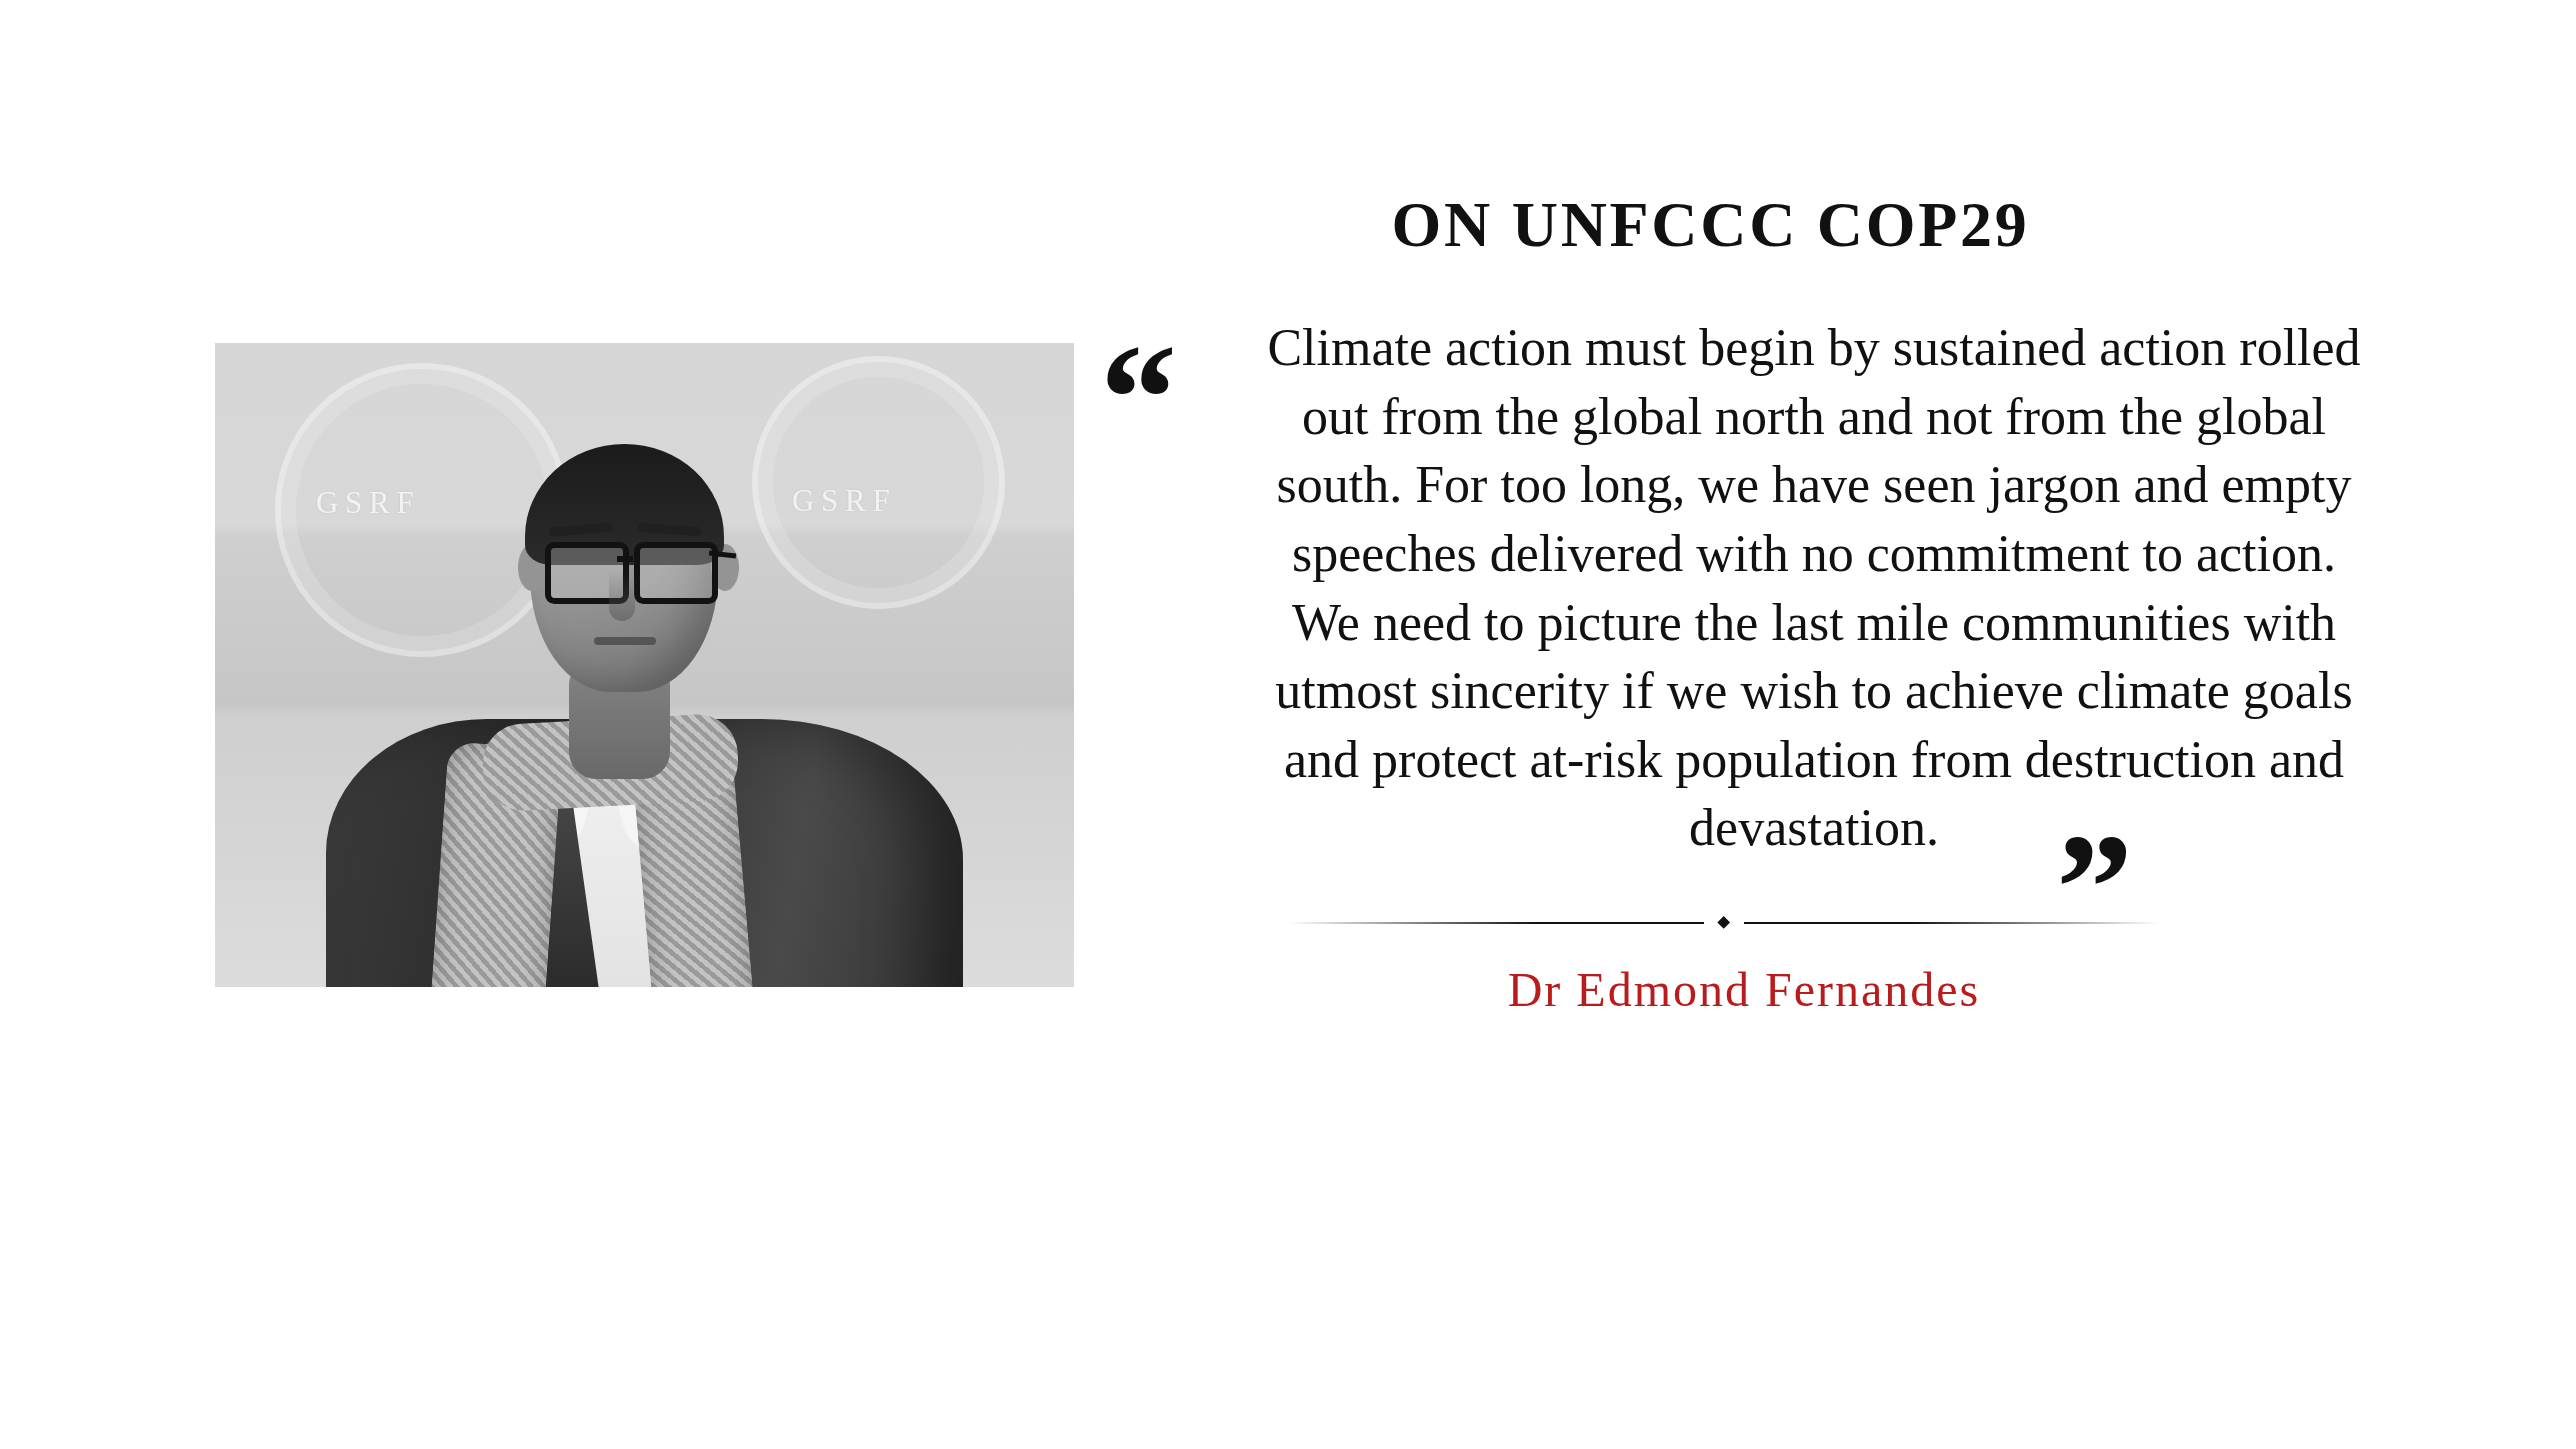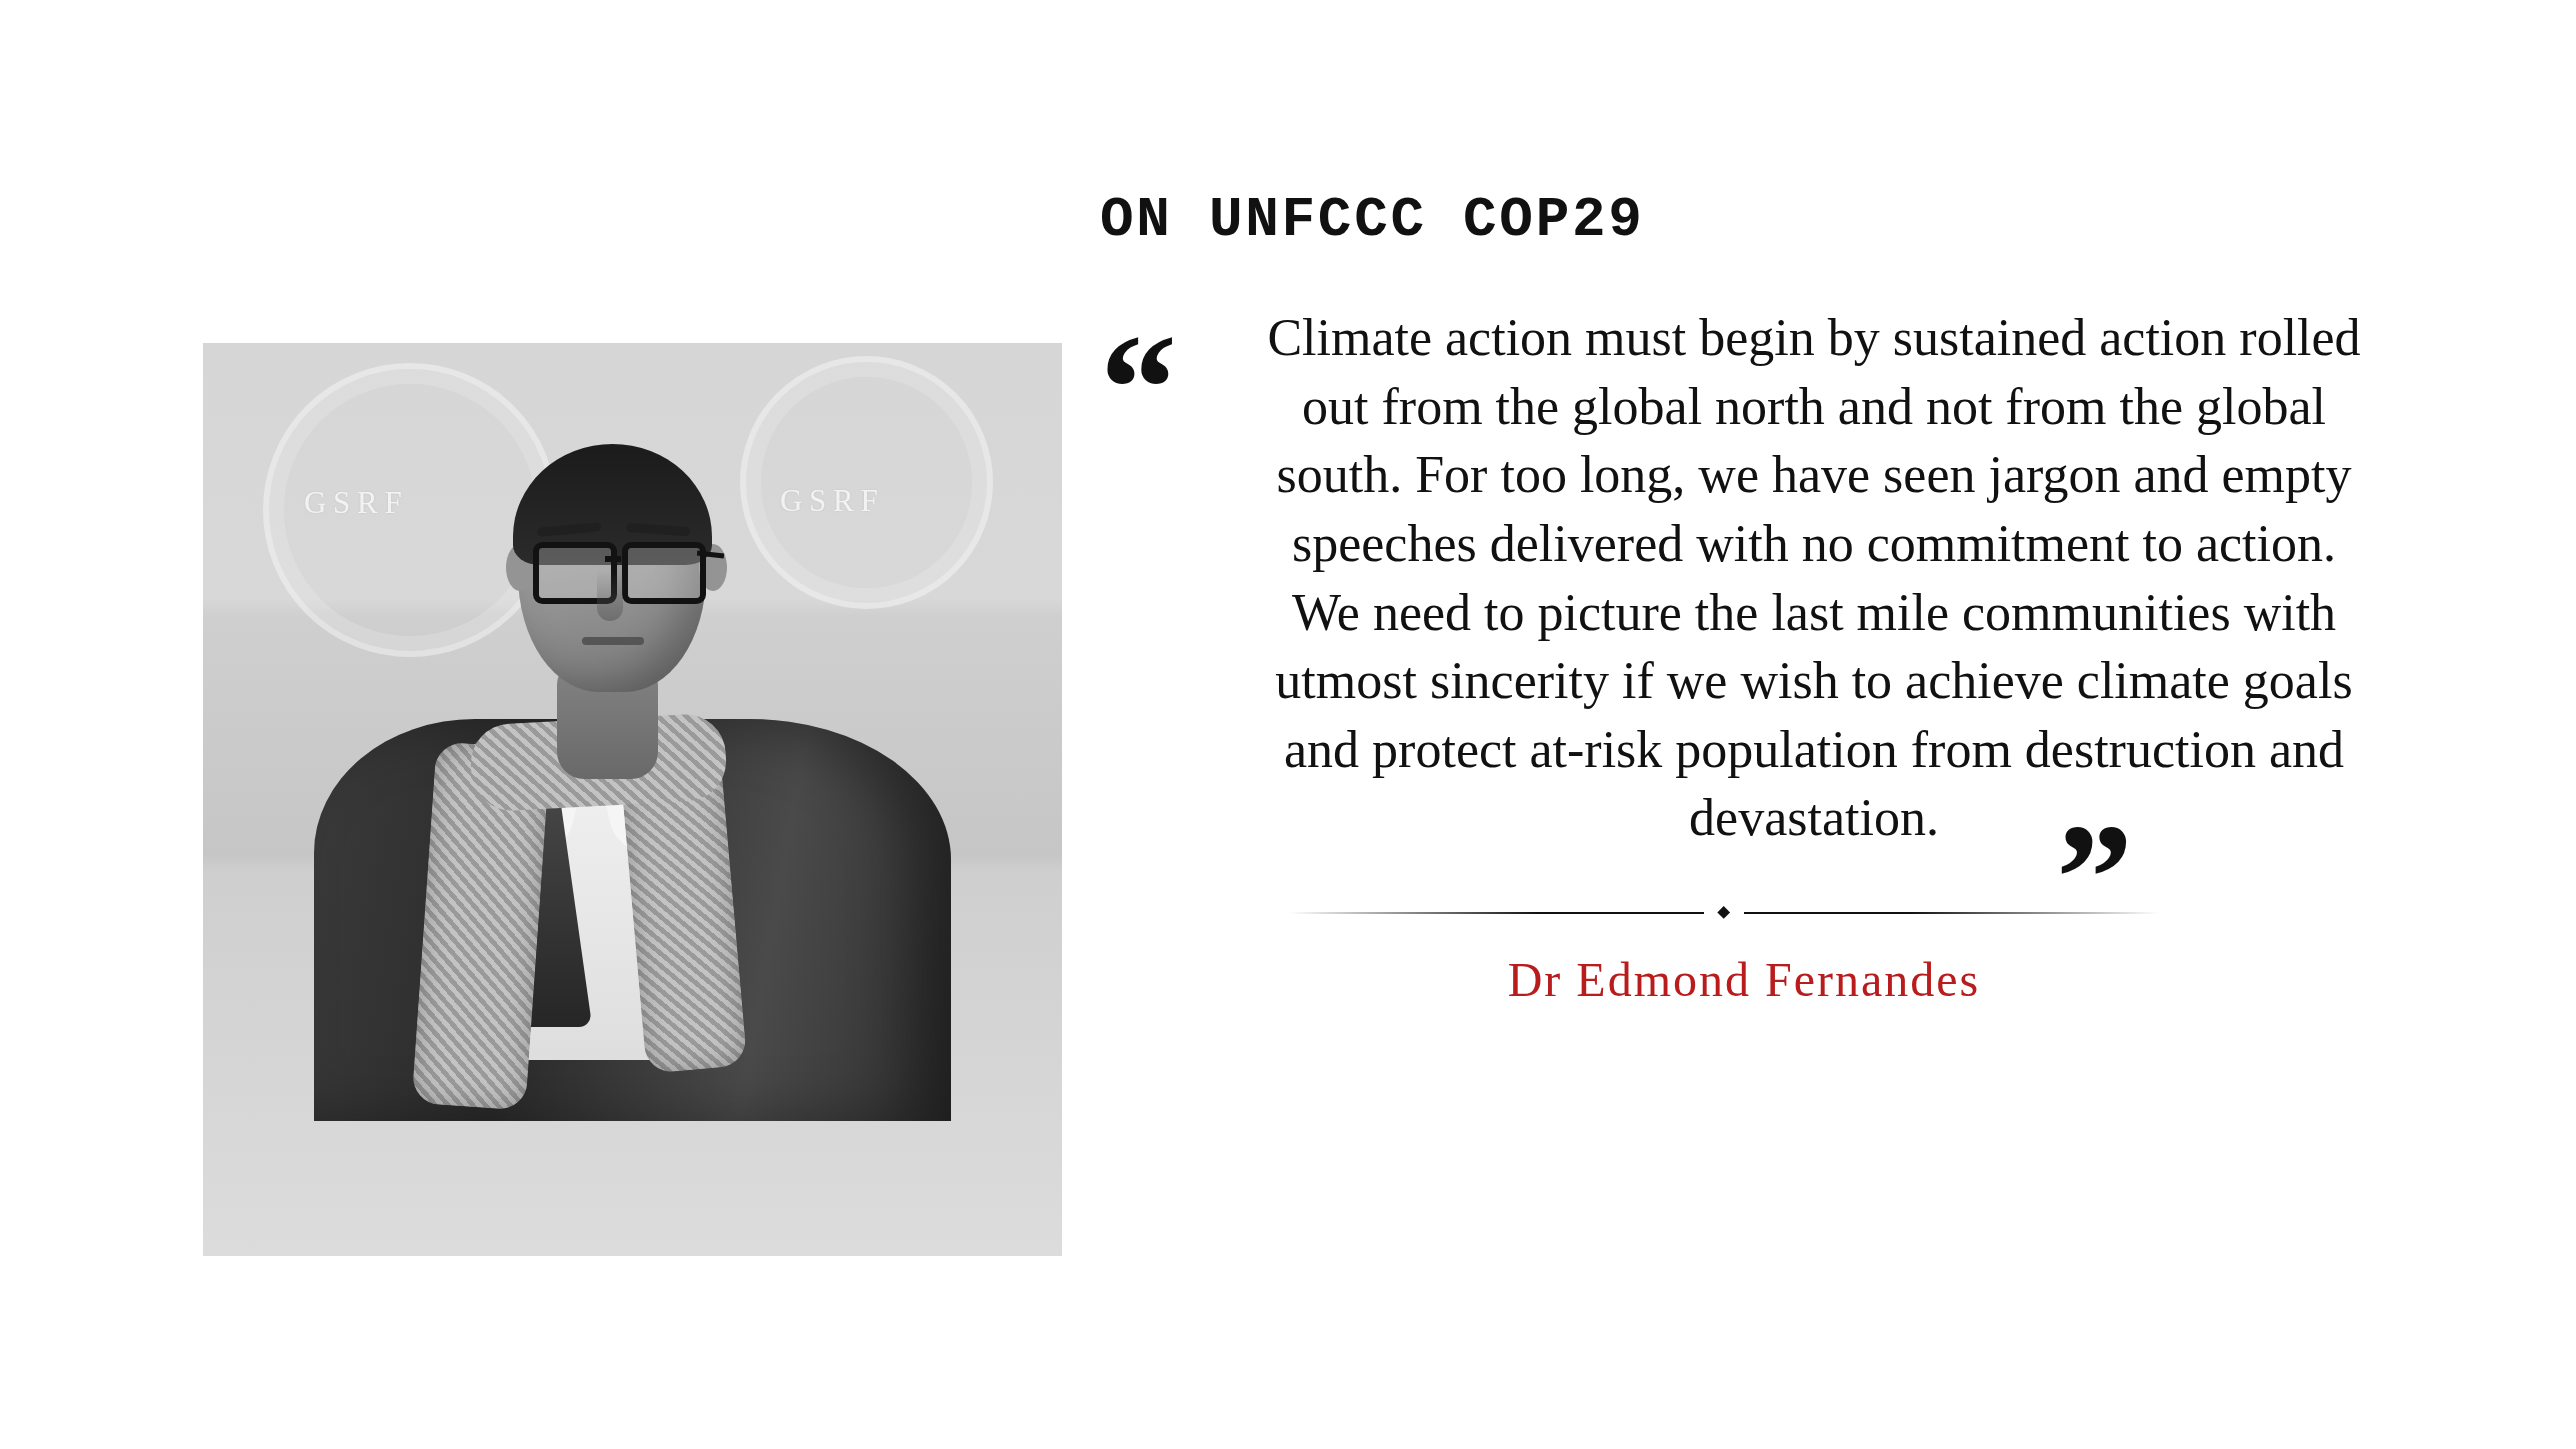--- a/index.html
+++ b/index.html
@@ -21,24 +21,24 @@
     height: 1449px;
     background: #ffffff;
     display: flex;
     flex-direction: row;
     align-items: flex-start;
   }
 
   
   .portrait-wrap {
     position: absolute;
-    left: 203px;
+    left: 215px;
     top: 343px;
     width: 859px;
-    height: 913px;
+    height: 644px;
     overflow: hidden;
     background: #c9c9c9;
   }
   .portrait {
     position: absolute;
     inset: 0;
     
     background:
       linear-gradient(to bottom,
         #d6d6d4 0%,
@@ -202,24 +202,24 @@
   }
 
   
   .quote-block {
     position: absolute;
     left: 1100px;
     top: 188px;
     width: 1328px;
   }
   .headline {
-    text-align: left;
-    font-size: 56px;
+    text-align: center;
+    font-size: 64px;
     letter-spacing: 2.7px;
-    font-family: Liberation Mono, monospace;
+    font-family: Liberation Serif, serif;
     color: #111111;
     margin: 0 0 20px 0;
     padding-right: 107px;
   }
   .quote-body-wrap {
     position: relative;
     padding: 0 27px;
   }
   .mark-open, .mark-close {
     position: absolute;

